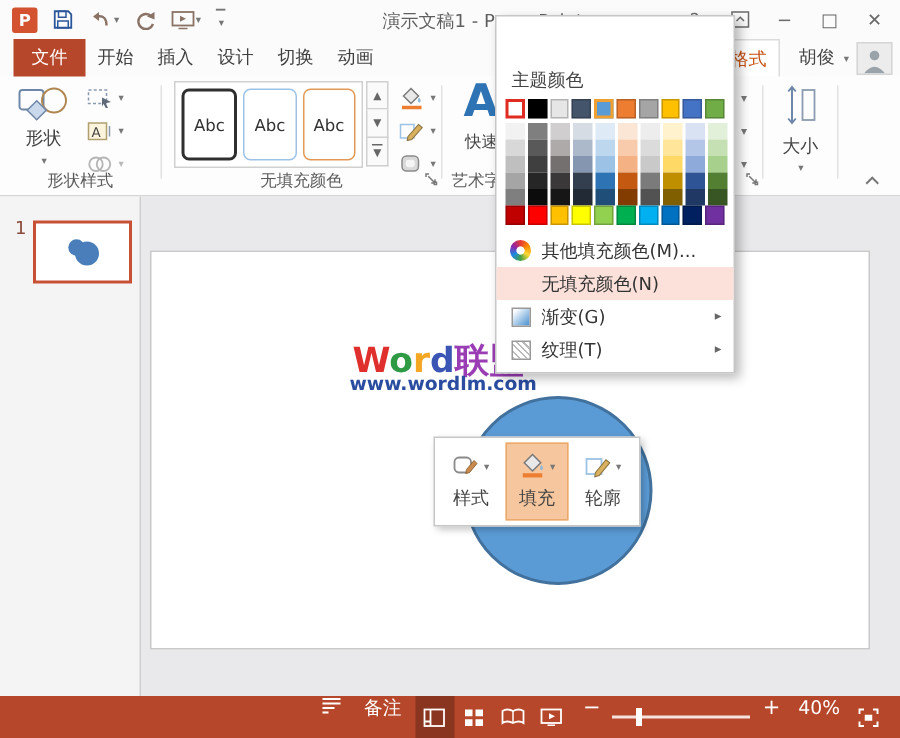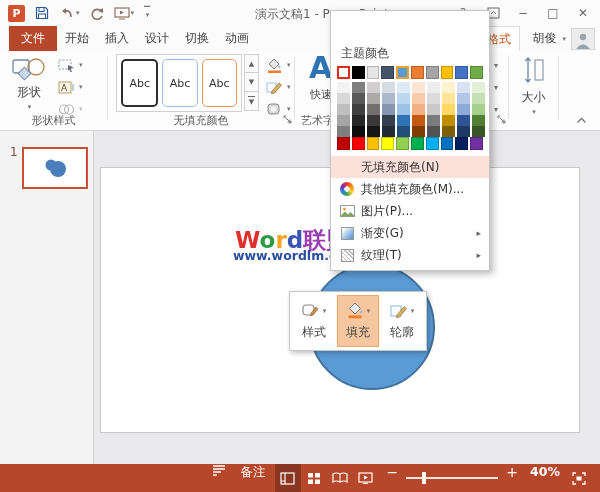--- a/index.html
+++ b/index.html
@@ -435,39 +435,29 @@
         <div class="swatch" style="background: rgb(255, 192, 0);"></div>
         <div class="swatch" style="background: rgb(255, 255, 0);"></div>
         <div class="swatch" style="background: rgb(146, 208, 80);"></div>
         <div class="swatch" style="background: rgb(0, 176, 80);"></div>
         <div class="swatch" style="background: rgb(0, 176, 240);"></div>
         <div class="swatch" style="background: rgb(0, 112, 192);"></div>
         <div class="swatch" style="background: rgb(0, 32, 96);"></div>
         <div class="swatch" style="background: rgb(112, 48, 160);"></div>
       </div>
     <div class="menu-items" id="menu-items">
-        <div class="menu-item hl">
-          <div class="mi-icon"></div>
-          <div>无填充颜色(N)</div>
-        </div>
         <div class="menu-item">
           <div class="mi-icon">
             <span class="i-wheel"></span>
           </div>
           <div>其他填充颜色(M)...</div>
         </div>
-        <div class="menu-item">
-          <div class="mi-icon">
-            <svg width="15" height="12" viewBox="0 0 15 12">
-              <rect x="0.5" y="0.5" width="14" height="11" fill="#fff" stroke="#999"></rect>
-              <circle cx="4.5" cy="4" r="1.6" fill="#F2A33C"></circle>
-              <path d="M1 10.5l4-4 3 3 2.5-2.5 3.5 3.5v1H1z" fill="#7FA35C"></path>
-            </svg>
-          </div>
-          <div>图片(P)...</div>
+        <div class="menu-item hl">
+          <div class="mi-icon"></div>
+          <div>无填充颜色(N)</div>
         </div>
         <div class="menu-item">
           <div class="mi-icon">
             <span class="i-grad"></span>
           </div>
           <div>渐变(G)</div>
           <div class="mi-arrow">▸</div>
         </div>
         <div class="menu-item">
           <div class="mi-icon">
@@ -516,21 +506,21 @@
     </div>
     <div class="sb-item" style="padding:0 2px 0 8px;">
         <span class="sb-glyph">−</span>
       </div>
     <div class="zoom-track">
         <div class="zoom-handle"></div>
       </div>
     <div class="sb-item" style="padding:0 6px 0 2px;">
         <span class="sb-glyph">+</span>
       </div>
-    <div class="sb-item" style="padding:0 6px;font-weight:bold;">
+    <div class="sb-item" style="padding:0 6px;">
         <span>40%</span>
       </div>
     <div class="sb-btn">
       <svg width="14" height="13" viewBox="0 0 14 13">
           <path d="M1 4 V1 H4 M10 1 H13 V4 M13 9 V12 H10 M4 12 H1 V9" fill="none" stroke="#fff" stroke-width="1.3"></path>
           <rect x="4.5" y="4.5" width="5" height="4" fill="#fff"></rect>
         </svg>
     </div>
   </div>
 

